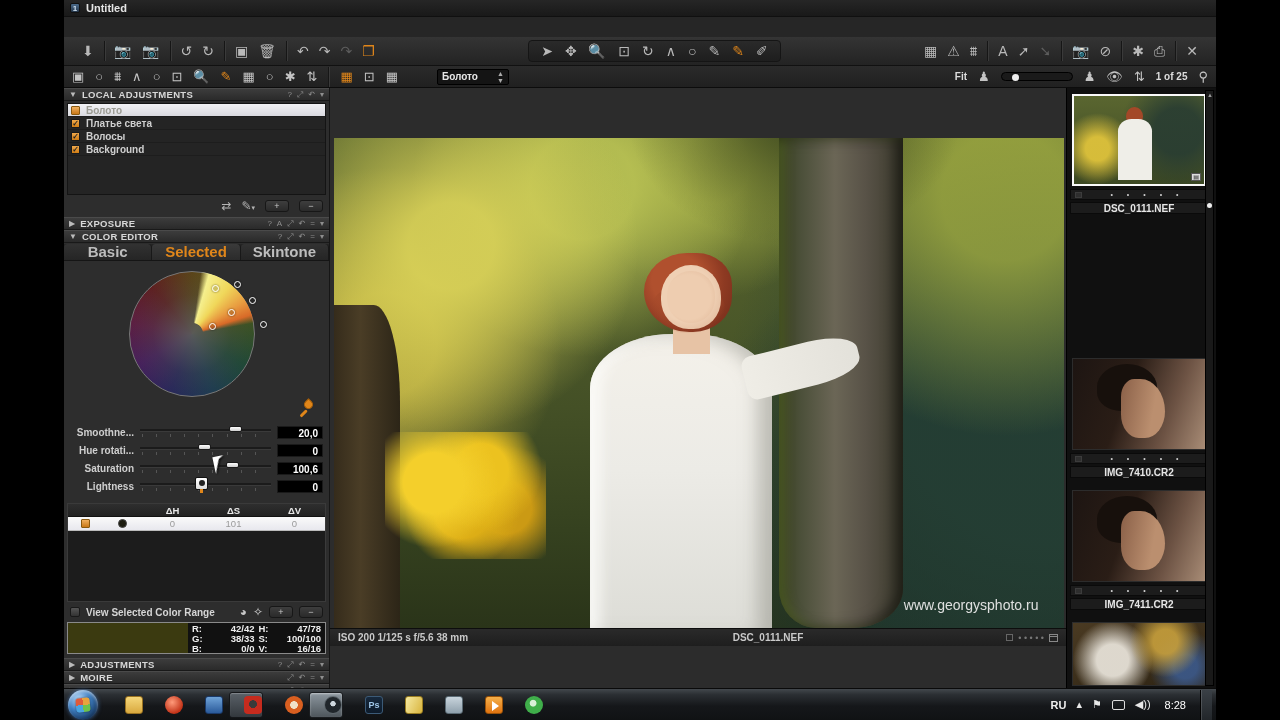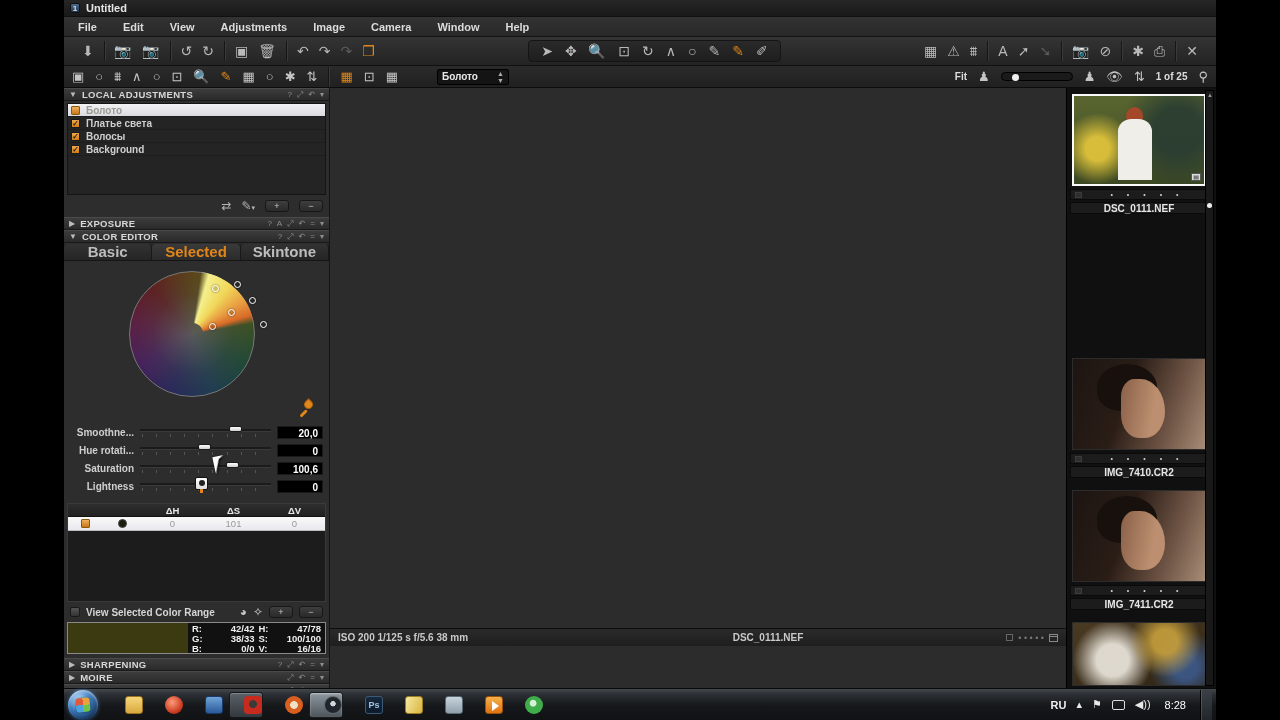--- a/index.html
+++ b/index.html
@@ -238,30 +238,20 @@
 <body>
 
 <div class="screen">
 <div class="content">
 
   <div class="titlebar">
     <div class="appicon">1</div>
     <span class="title">Untitled</span>
   </div>
 
-  <div class="menubar">
-    <span>File</span>
-    <span>Edit</span>
-    <span>View</span>
-    <span>Adjustments</span>
-    <span>Image</span>
-    <span>Camera</span>
-    <span>Window</span>
-    <span>Help</span>
-  </div>
 
   <div class="toolbar1">
     <div class="tgroup">
       <span class="ticon">⬇</span>
       <span class="tsep"></span>
       <span class="ticon dim">📷</span>
       <span class="ticon dim">📷</span>
       <span class="tsep"></span>
       <span class="ticon">↺</span>
       <span class="ticon">↻</span>
@@ -526,21 +516,21 @@
                 <span>V:</span>
                 <span>16/16</span>
               </div>
         </div>
       </div>
     </div>
 
     <div class="botpanels">
       <div class="phead">
         <span class="tri">▶</span>
-        <span class="ptitle">SHARPENING</span>
+        <span class="ptitle">ADJUSTMENTS</span>
         <span class="phicons">
           <span>?</span>
           <span>⤢</span>
           <span>↶</span>
           <span>=</span>
           <span>▾</span>
         </span>
       </div>
       <div class="phead">
         <span class="tri">▶</span>
@@ -559,20 +549,33 @@
           <span>⤢</span>
           <span>↶</span>
           <span>=</span>
           <span>▾</span>
         </span>
       </div>
     </div>
   </div>
 
   <div class="viewer">
+    <div class="photo">
+      <div class="branch"></div>
+      <div class="trunk2"></div>
+      <div class="trunk"></div>
+      <div class="woman-dress"></div>
+      <div class="woman-arm"></div>
+      <div class="woman-neck"></div>
+      <div class="hair"></div>
+      <div class="woman-head"></div>
+      <div class="face-cover"></div>
+      <div class="bouquet"></div>
+      <div class="watermark">www.georgysphoto.ru</div>
+    </div>
     <div class="statusbar">
       <span class="exif">ISO 200 1/125 s f/5.6 38 mm</span>
       <span class="fname">DSC_0111.NEF</span>
       <span class="sdots">
         <span class="sqicon"></span>
         <span>• • • • •</span>
         <span class="listicon"></span>
       </span>
     </div>
   </div>

